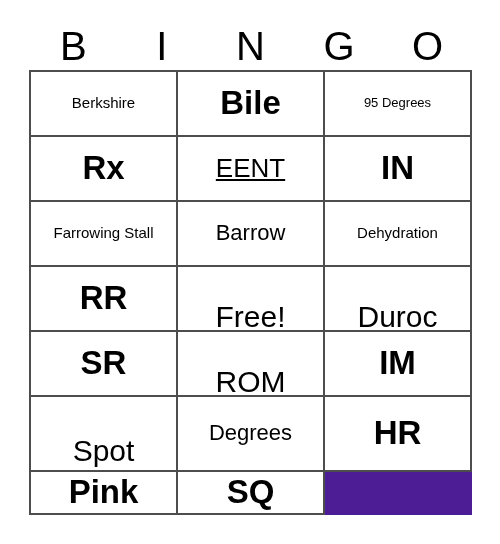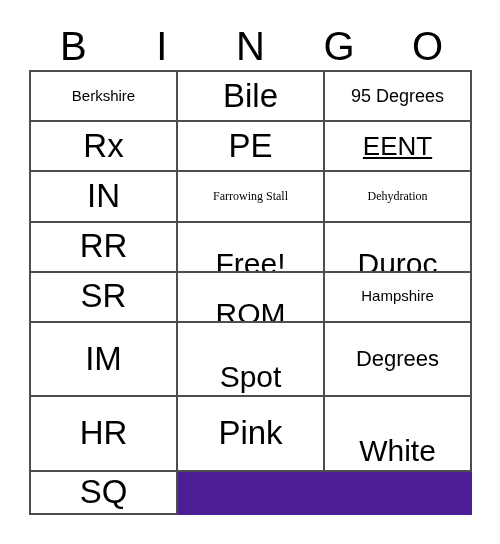--- a/index.html
+++ b/index.html
@@ -75,27 +75,27 @@
   }
   .cell-text {
     display: block;
     width: 100%;
     line-height: 1.12;
     color: #000000;
     word-wrap: break-word;
   }
 
   
-  .sz-xxl  { font-size: 33px; }
+  .sz-xxl  { font-size: 33px; font-weight: bold; }
   .sz-xl   { font-size: 30px; margin-top: 35px; }
   .sz-lg   { font-size: 26px; text-decoration: underline; }
   .sz-md   { font-size: 22px; }
-  .sz-sm   { font-size: 18px; }
+  .sz-sm   { font-size: 13px; }
   .sz-xs   { font-size: 15px; }
-  .sz-xxs  { font-size: 12px; font-family: Liberation Serif, serif; }
+  .sz-xxs  { font-size: 15px; }
 </style>
 </head>
 <body>
 
 <div id="bingo-card">
 
   <div id="header-row">
     <div class="header-letter">B</div>
     <div class="header-letter">I</div>
     <div class="header-letter">N</div>
@@ -110,68 +110,62 @@
       <div class="bingo-cell">
         <span class="cell-text sz-xxl">Bile</span>
       </div>
       <div class="bingo-cell">
         <span class="cell-text sz-sm">95 Degrees</span>
       </div>
       <div class="bingo-cell">
         <span class="cell-text sz-xxl">Rx</span>
       </div>
       <div class="bingo-cell">
-        <span class="cell-text sz-xxl">PE</span>
-      </div>
-      <div class="bingo-cell">
         <span class="cell-text sz-lg">EENT</span>
       </div>
       <div class="bingo-cell">
         <span class="cell-text sz-xxl">IN</span>
       </div>
       <div class="bingo-cell">
         <span class="cell-text sz-xxs">Farrowing Stall</span>
+      </div>
+      <div class="bingo-cell">
+        <span class="cell-text sz-md">Barrow</span>
       </div>
       <div class="bingo-cell">
         <span class="cell-text sz-xxs">Dehydration</span>
       </div>
       <div class="bingo-cell">
         <span class="cell-text sz-xxl">RR</span>
       </div>
       <div class="bingo-cell">
         <span class="cell-text sz-xl">Free!</span>
       </div>
       <div class="bingo-cell">
         <span class="cell-text sz-xl">Duroc</span>
       </div>
       <div class="bingo-cell">
         <span class="cell-text sz-xxl">SR</span>
       </div>
       <div class="bingo-cell">
         <span class="cell-text sz-xl">ROM</span>
       </div>
       <div class="bingo-cell">
-        <span class="cell-text sz-xs">Hampshire</span>
-      </div>
-      <div class="bingo-cell">
         <span class="cell-text sz-xxl">IM</span>
       </div>
       <div class="bingo-cell">
         <span class="cell-text sz-xl">Spot</span>
       </div>
       <div class="bingo-cell">
         <span class="cell-text sz-md">Degrees</span>
       </div>
       <div class="bingo-cell">
         <span class="cell-text sz-xxl">HR</span>
       </div>
       <div class="bingo-cell">
         <span class="cell-text sz-xxl">Pink</span>
       </div>
       <div class="bingo-cell">
-        <span class="cell-text sz-xl">White</span>
-      </div>
-      <div class="bingo-cell">
         <span class="cell-text sz-xxl">SQ</span>
       </div>
     </div>
 
 </div>
 
 </body></html>

